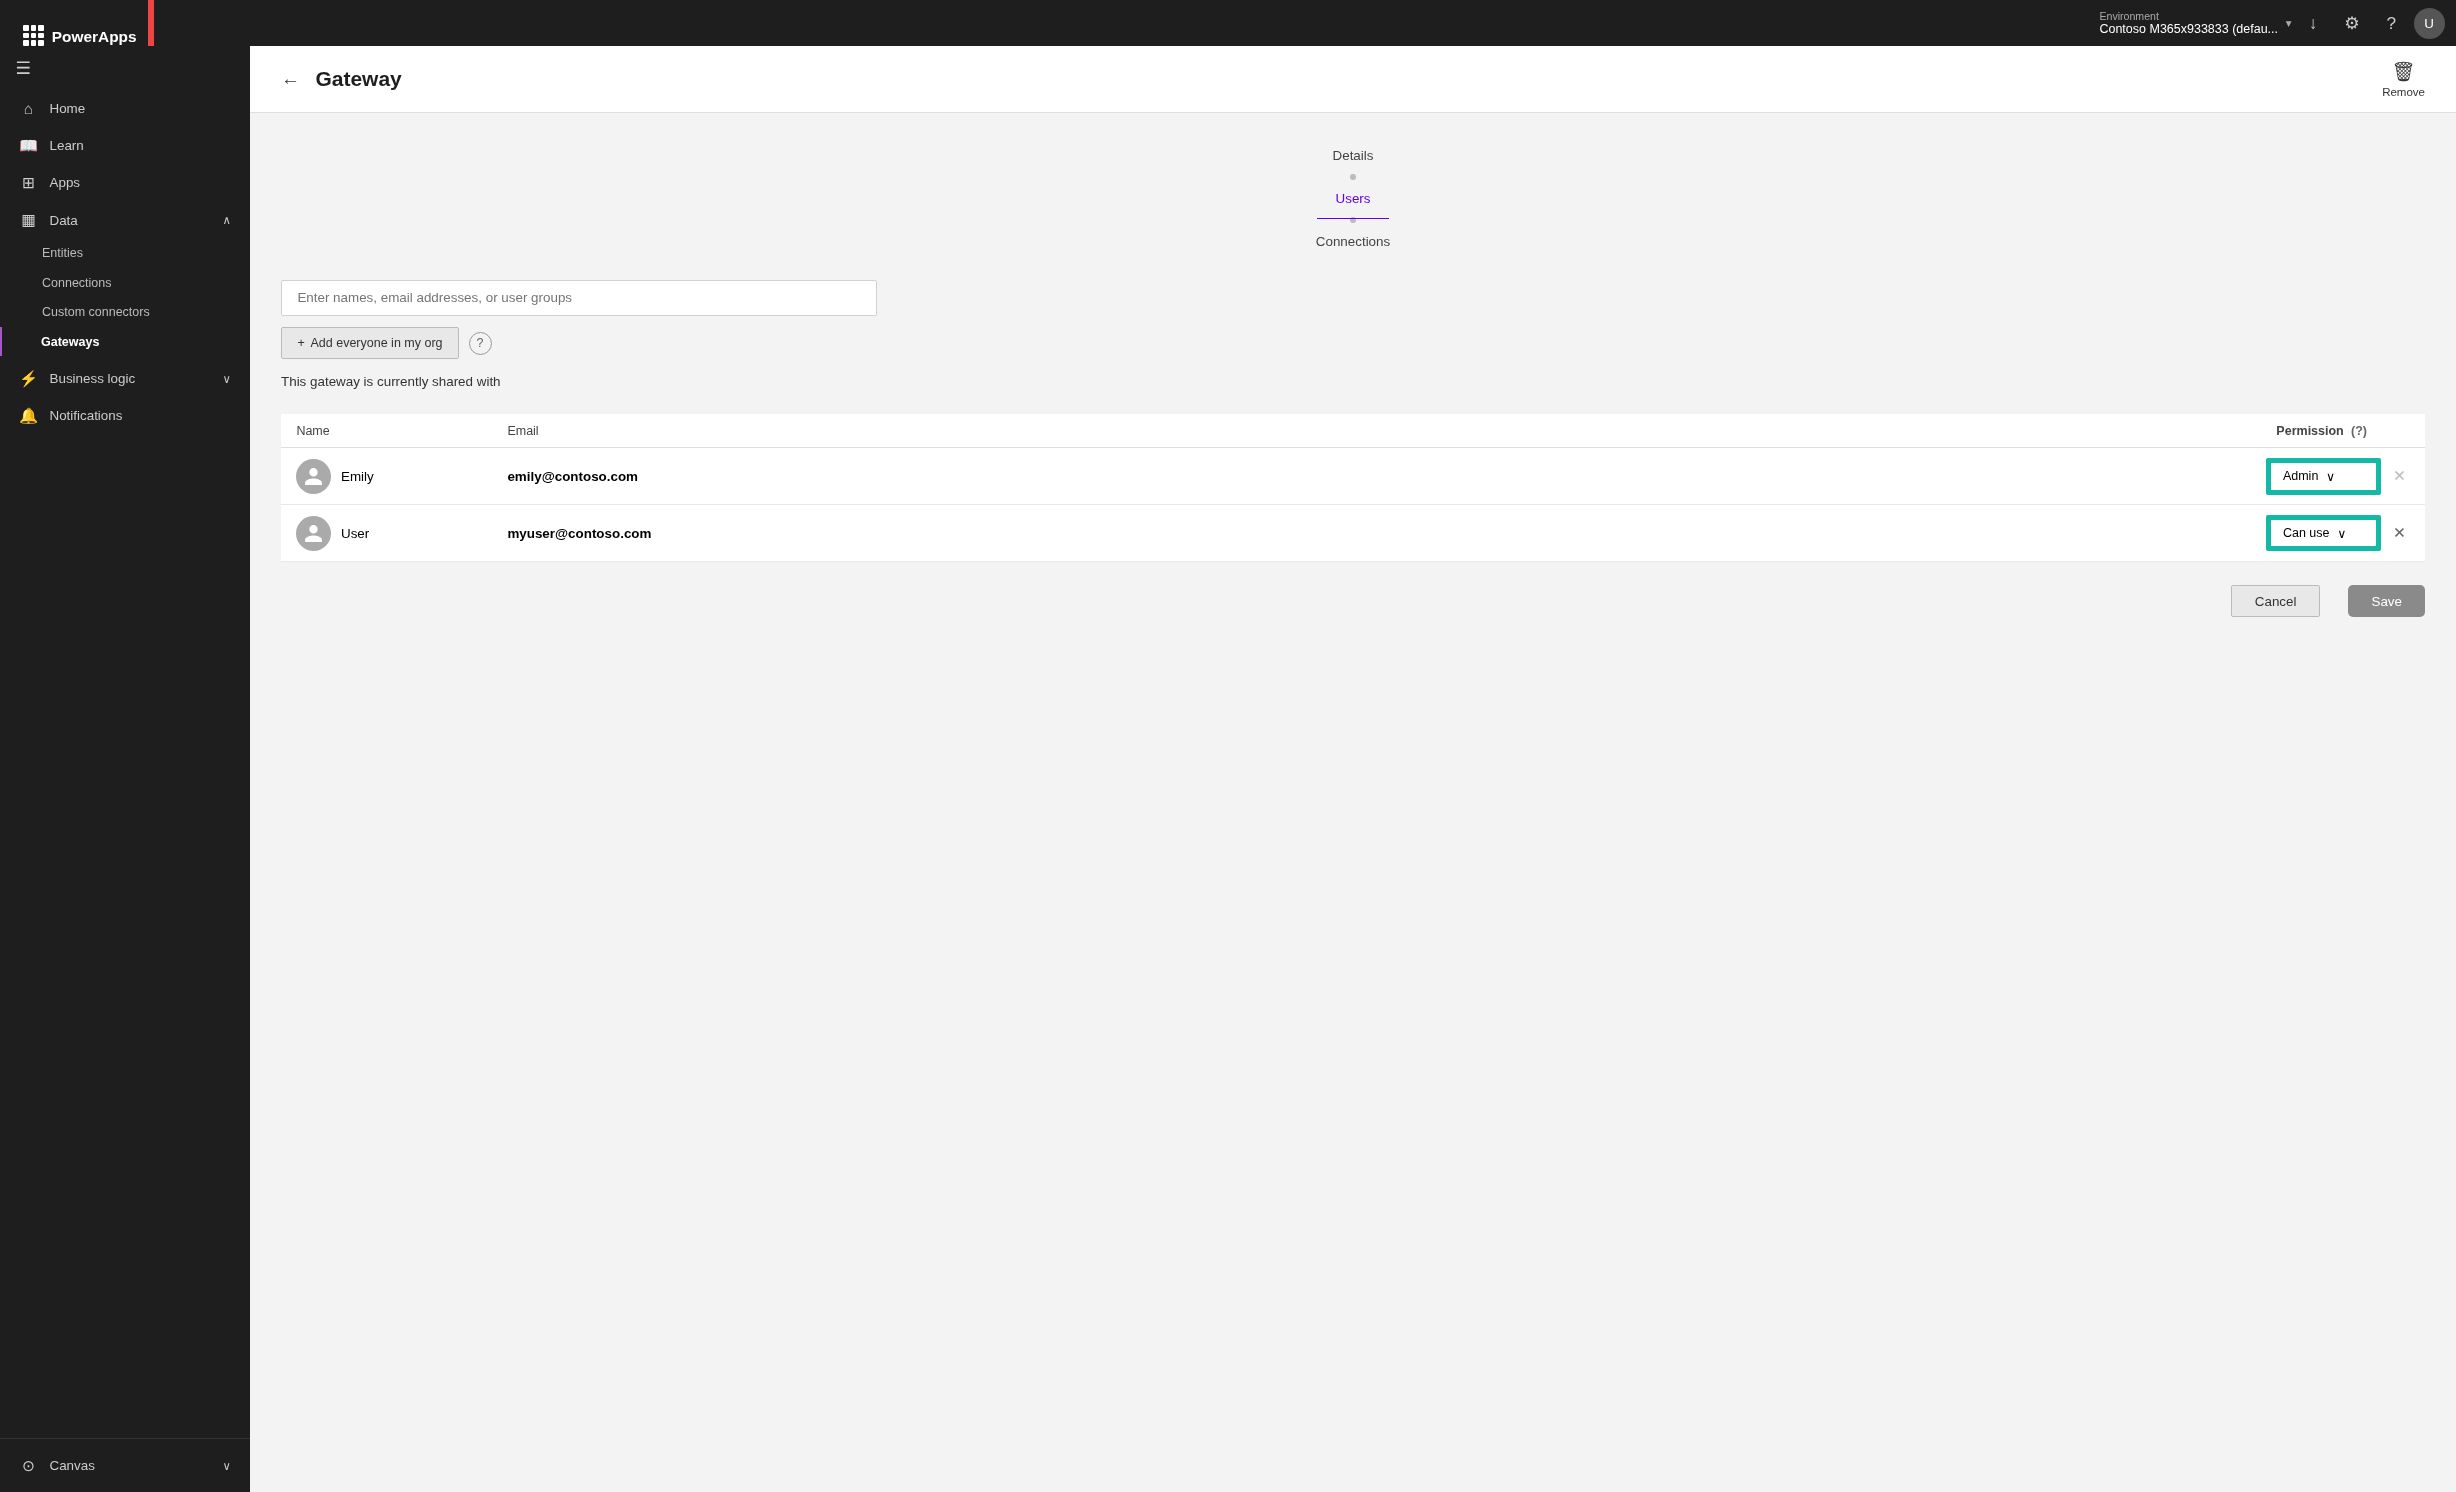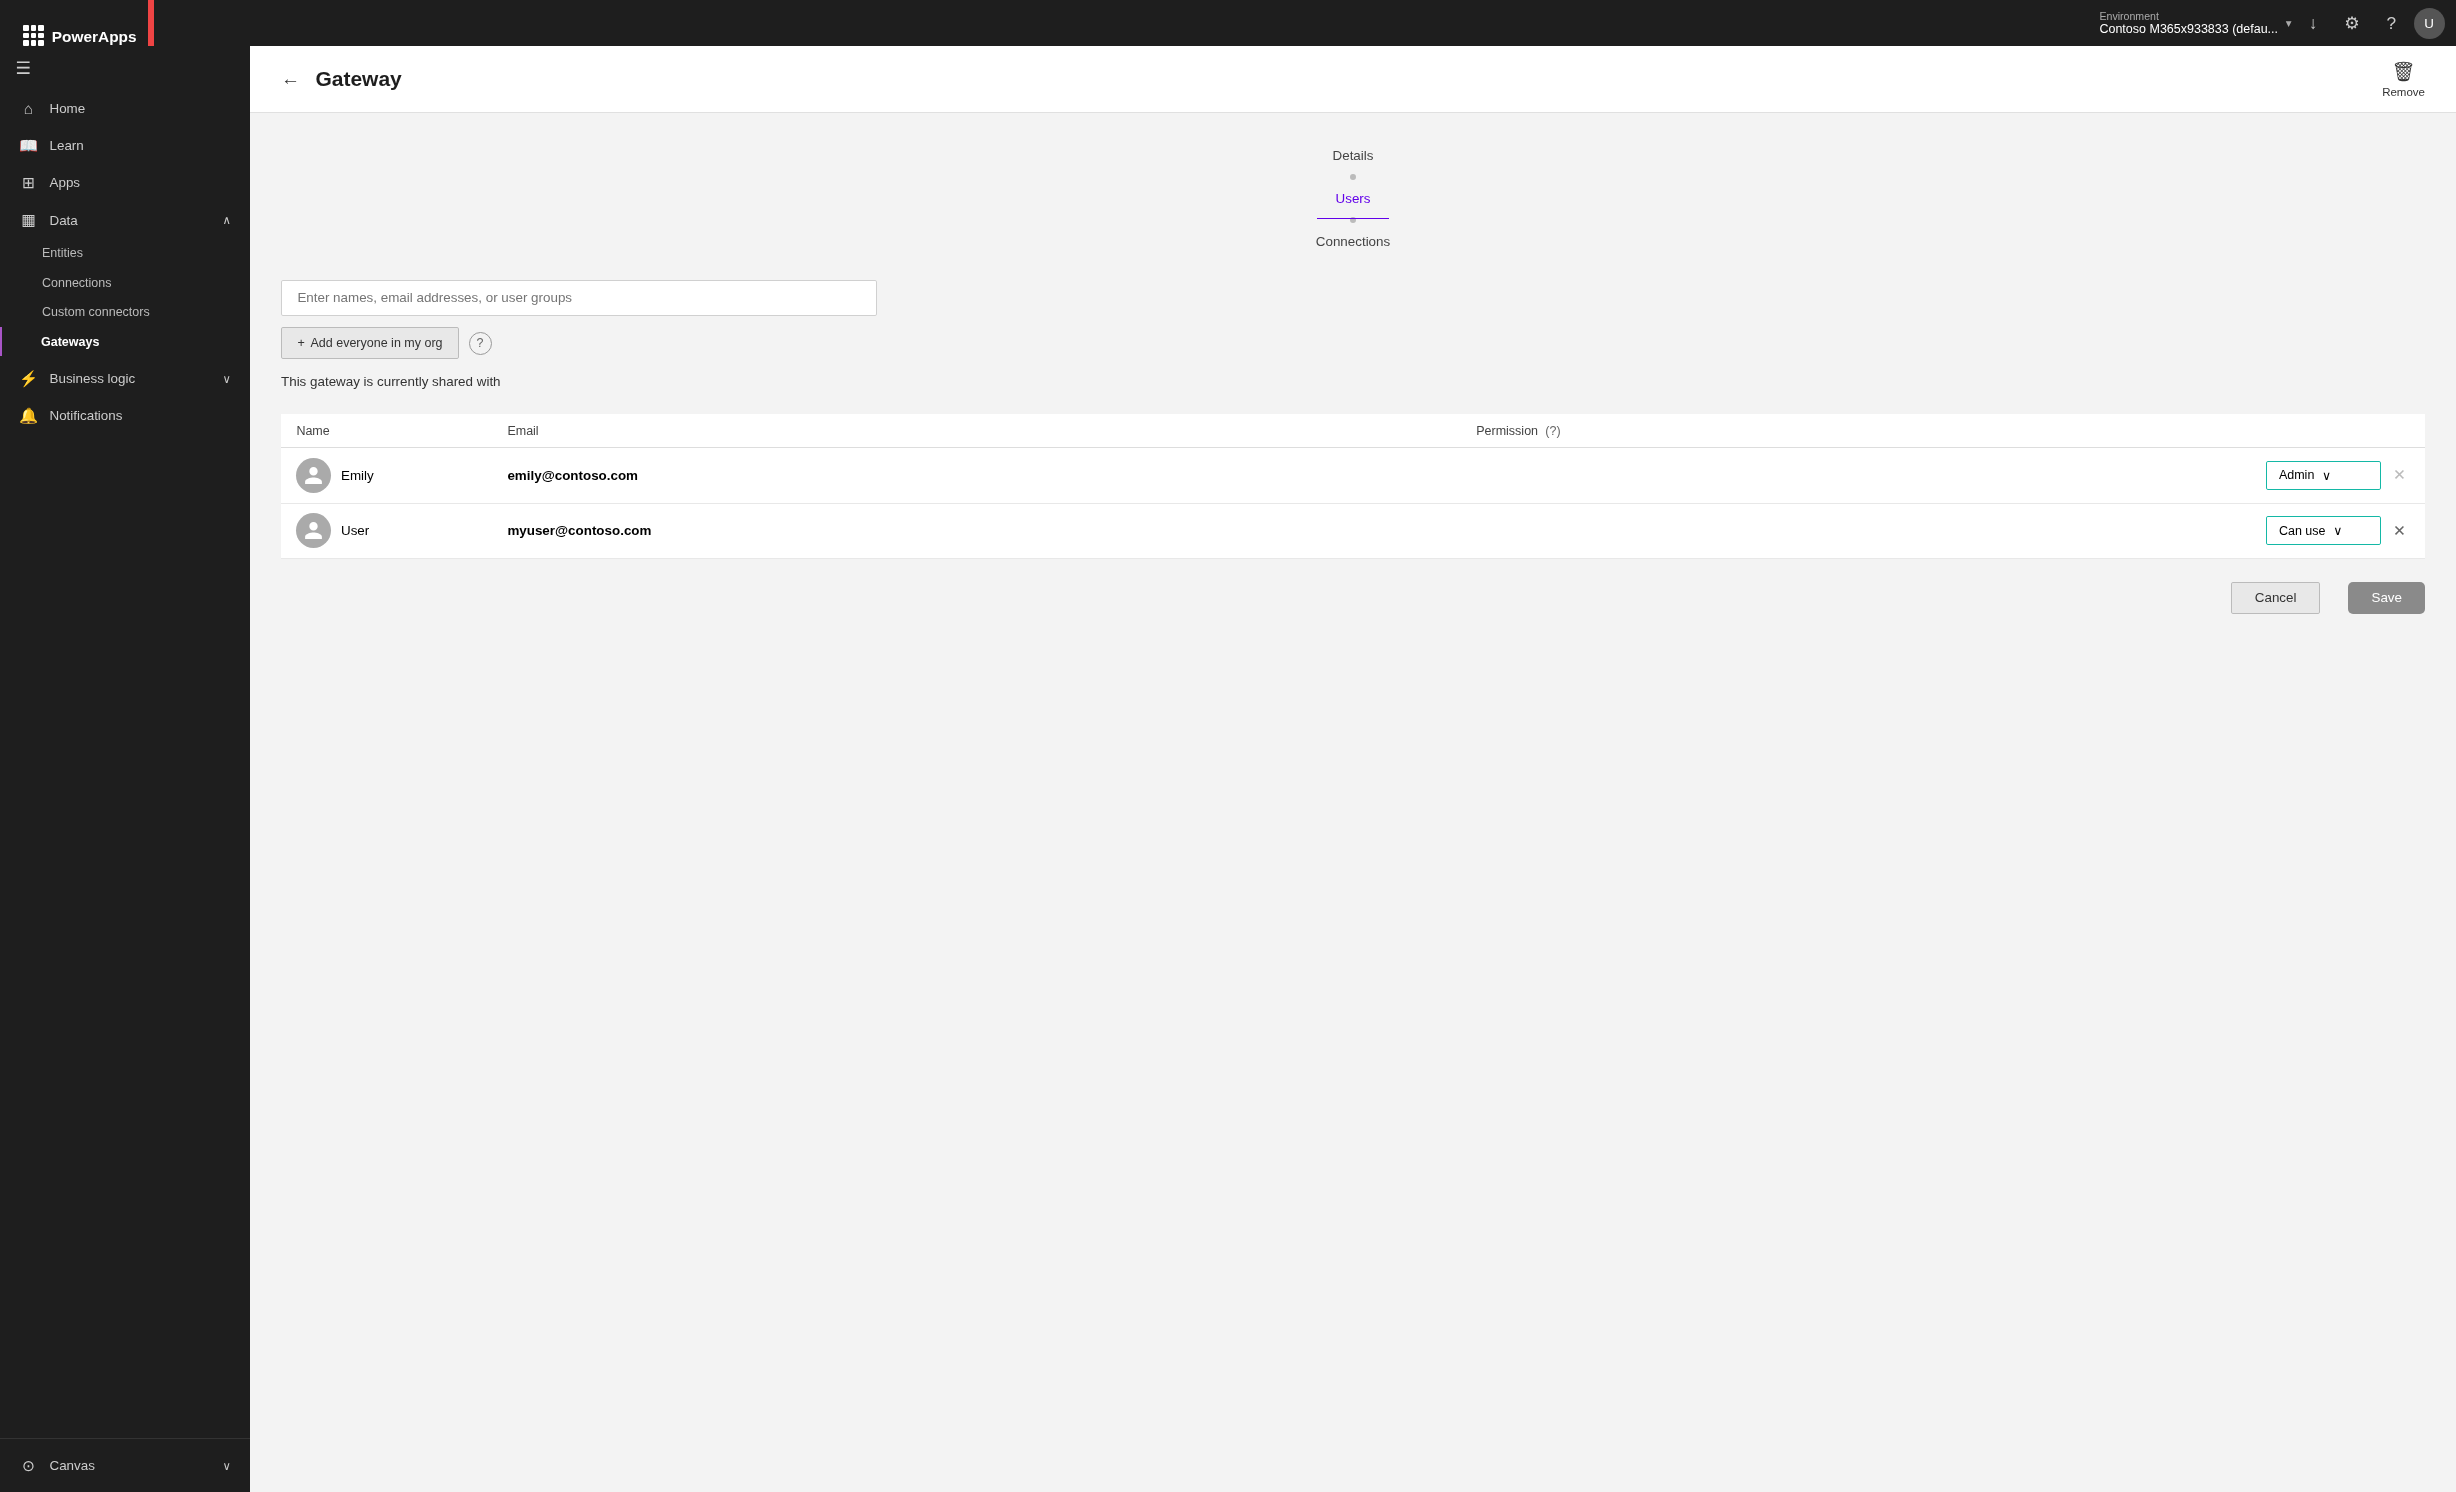--- a/index.html
+++ b/index.html
@@ -71,21 +71,21 @@
     .shared-label { font-size: 13.4px; color: #333; margin-bottom: 25px; }
 
     
     .user-table { background: #fff; width: 100%; border-collapse: collapse; }
     .user-table th { font-size: 12.5px; color: #444; padding: 9.6px 15.4px; text-align: left; border-bottom: 1.4px solid #ddd; font-weight: 400; }
     .user-table td { padding: 9.6px 15.4px; border-bottom: 1px solid #e8e8e8; font-size: 13.4px; vertical-align: middle; }
     .avatar-cell { display: flex; align-items: center; gap: 9.6px; }
     .user-avatar { width: 35px; height: 35px; border-radius: 50%; background: #aaa; display: flex; align-items: center; justify-content: center; color: #fff; font-size: 17.3px; flex-shrink: 0; }
     .email-text { color: #000000; font-weight: bold; }
     .permission-cell { display: flex; align-items: center; gap: 7.7px; justify-content: flex-end; }
-    .perm-dropdown { border: 1px solid #14b8a6; border-radius: 1.9px; padding: 5.8px 11.5px; font-size: 12.5px; background: #fff; cursor: pointer; display: flex; align-items: center; gap: 7.7px; min-width: 115px; }
+    .perm-dropdown { border: 5px solid #14b8a6; border-radius: 1.9px; padding: 5.8px 11.5px; font-size: 12.5px; background: #fff; cursor: pointer; display: flex; align-items: center; gap: 7.7px; min-width: 115px; }
     .close-btn { cursor: pointer; color: #666; font-size: 15.4px; padding: 1.9px 3.8px; }
 
     
     .footer-row { display: flex; justify-content: flex-end; gap: 28px; margin-top: 23px; }
     .cancel-btn { padding: 7.7px 23px; background: #e8e8e8; border: 1px solid #bbb; border-radius: 1.9px; cursor: pointer; font-size: 13.4px; color: #333; }
     .save-btn { padding: 7.7px 23px; background: #8a8a8a; border: none; border-radius: 5px; cursor: pointer; font-size: 13.4px; color: #fff; }
     .perm-help { cursor: pointer; color: #666; }
   </style>
 </head>
 <body>
@@ -221,21 +221,21 @@
 
       
       <div class="shared-label">This gateway is currently shared with</div>
 
       
       <table class="user-table">
         <thead>
           <tr>
             <th style="width:211px;">Name</th>
             <th>Email</th>
-            <th style="text-align:left; padding-right:58px;">
+            <th style="text-align:right; padding-right:58px;font-weight:bold;">
               <span>Permission</span>
               <span class="perm-help" style="margin-left:3.8px;">(?)</span>
             </th>
           </tr>
         </thead>
         <tbody>
 
           <tr class="user-row">
             <td>
               <div class="avatar-cell">

